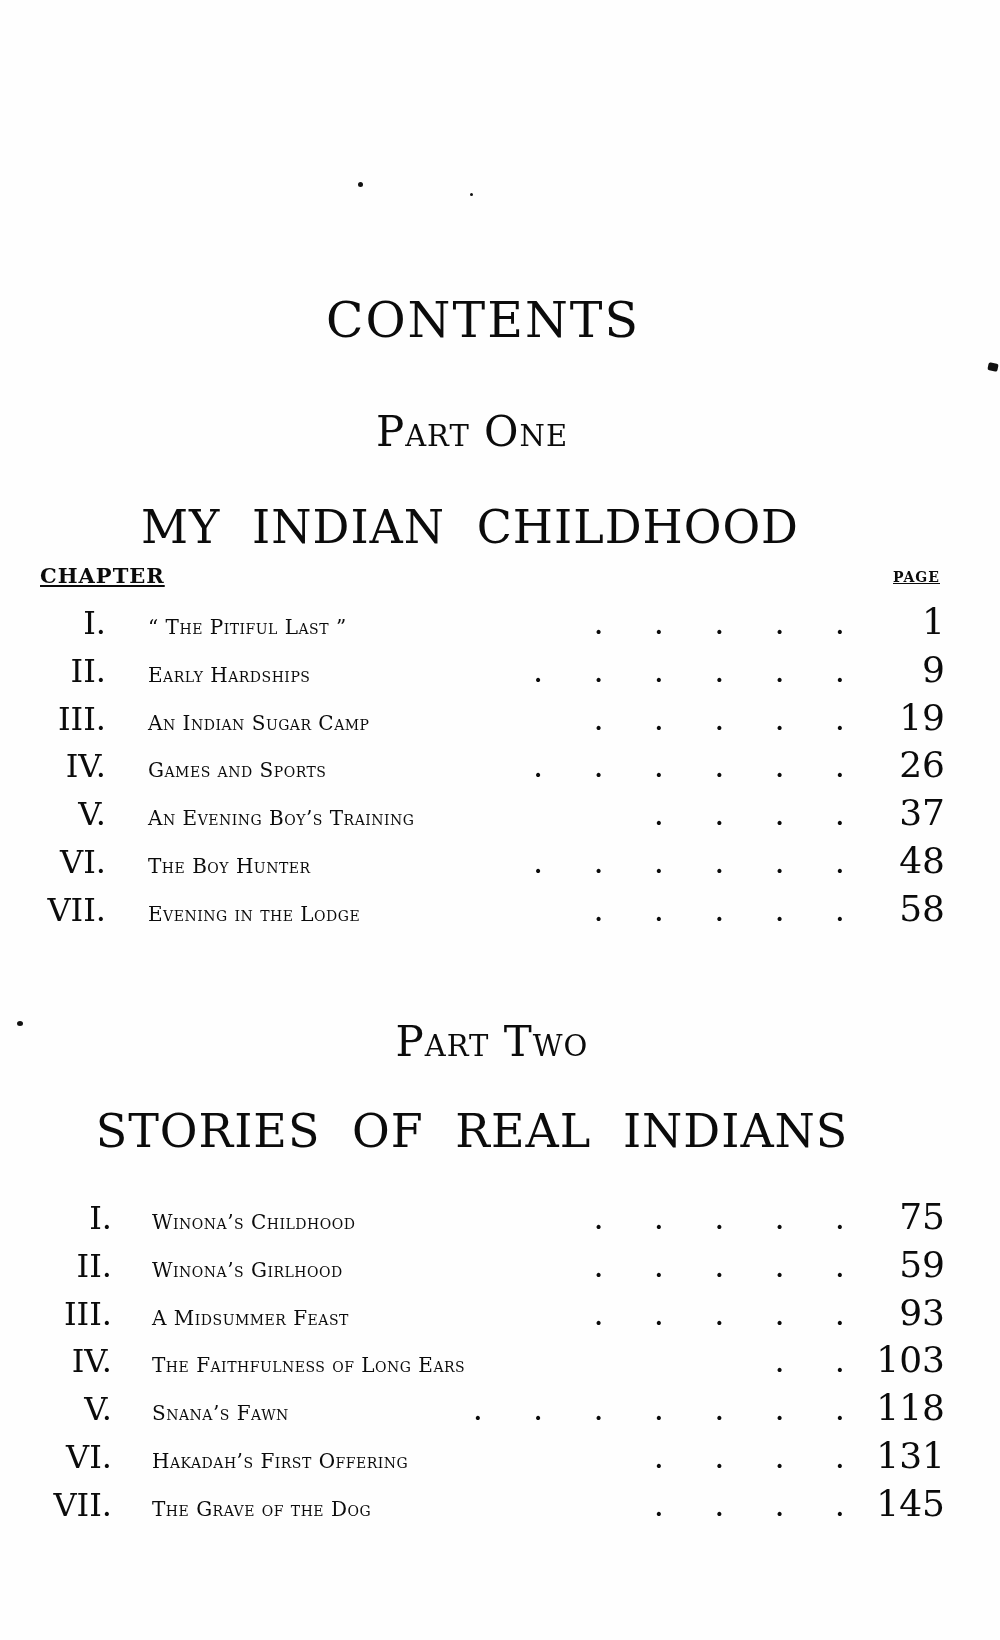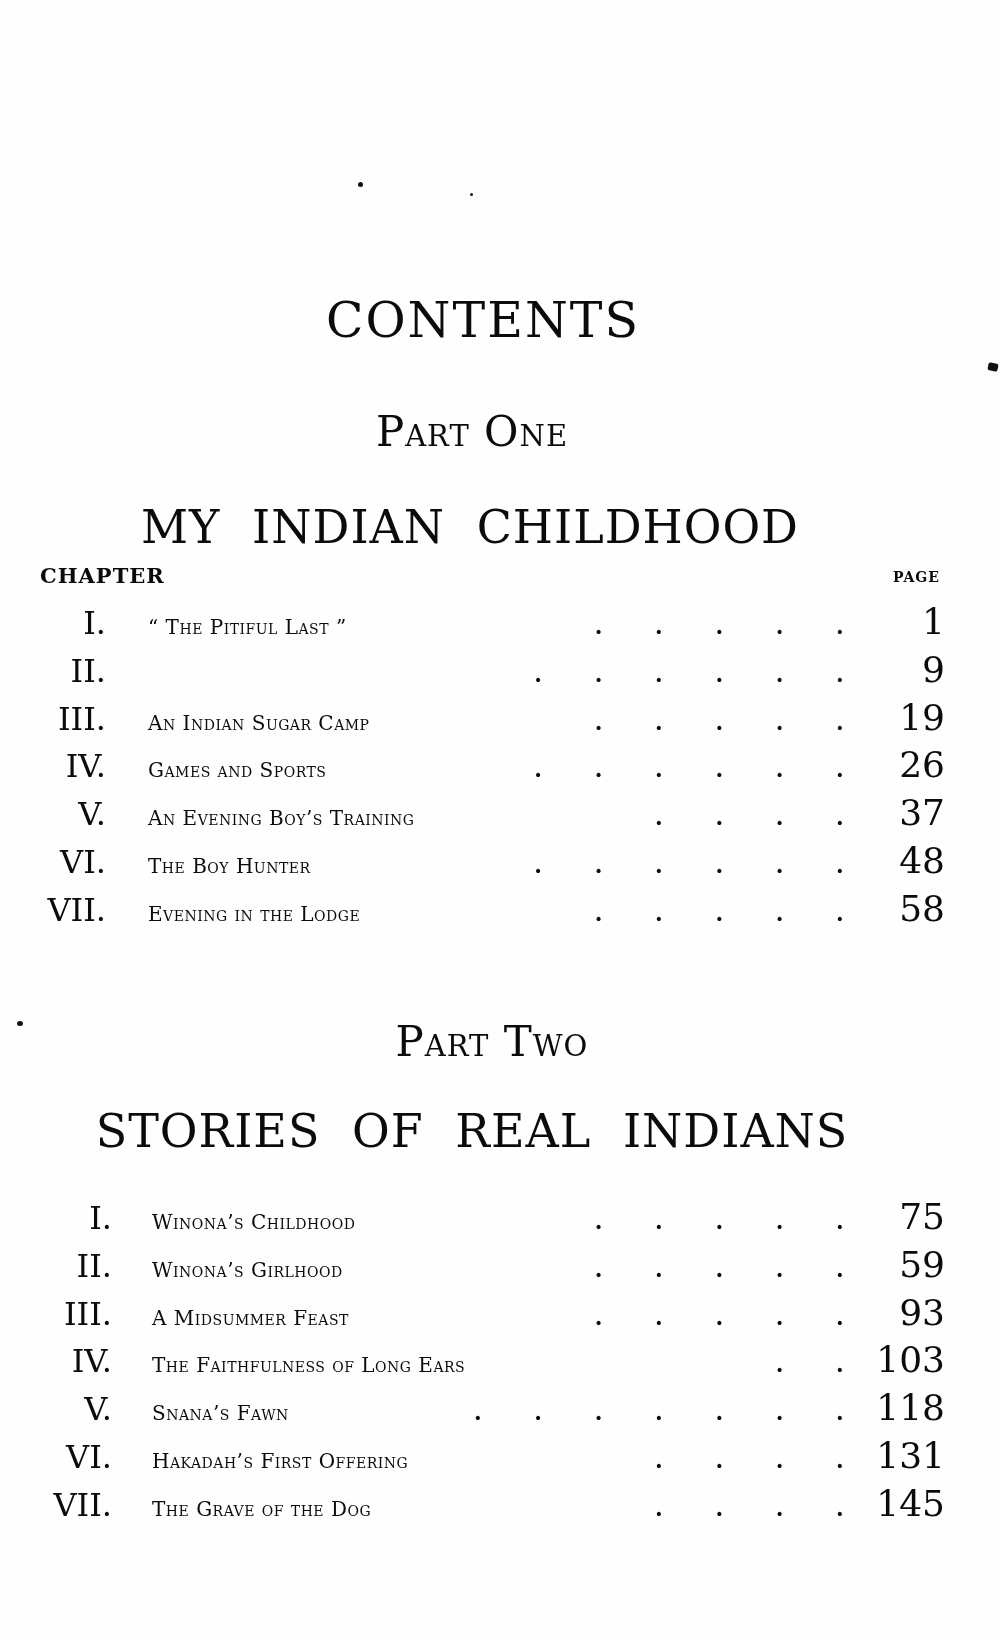--- a/index.html
+++ b/index.html
@@ -36,20 +36,21 @@
     word-spacing: 16px;
     letter-spacing: 1px;
   }
   .part1-subtitle { top: 504px; left: -30px; }
   .part2-subtitle { top: 1108px; left: -28px; }
   .col-label {
     position: absolute;
     font-weight: bold;
     letter-spacing: 1px;
     line-height: 1;
+    text-decoration: underline;
   }
   .chapter-label { left: 40px; top: 565px; font-size: 21px; }
   .page-label { right: 60px; top: 570px; font-size: 14px; }
   .toc { position: absolute; left: 0; width: 945px; }
   .toc-part1 { top: 601px; }
   .toc-part2 { top: 1196px; }
   .toc-row { display: flex; align-items: baseline; height: 47.8px; }
   .toc-num { flex: 0 0 106px; text-align: right; font-size: 32px; }
   .toc-part2 .toc-num { flex-basis: 112px; }
   .toc-title {
@@ -95,20 +96,21 @@
 
   <div class="toc toc-part1">
     <div class="toc-row">
       <span class="toc-num">I.</span>
       <span class="toc-title">“ The Pitiful Last ”</span>
       <span class="toc-leaders">. . . . .</span>
       <span class="toc-page">1</span>
     </div>
     <div class="toc-row">
       <span class="toc-num">II.</span>
+      <span class="toc-title">Early Hardships</span>
       <span class="toc-leaders">. . . . . .</span>
       <span class="toc-page">9</span>
     </div>
     <div class="toc-row">
       <span class="toc-num">III.</span>
       <span class="toc-title">An Indian Sugar Camp</span>
       <span class="toc-leaders">. . . . .</span>
       <span class="toc-page">19</span>
     </div>
     <div class="toc-row">

